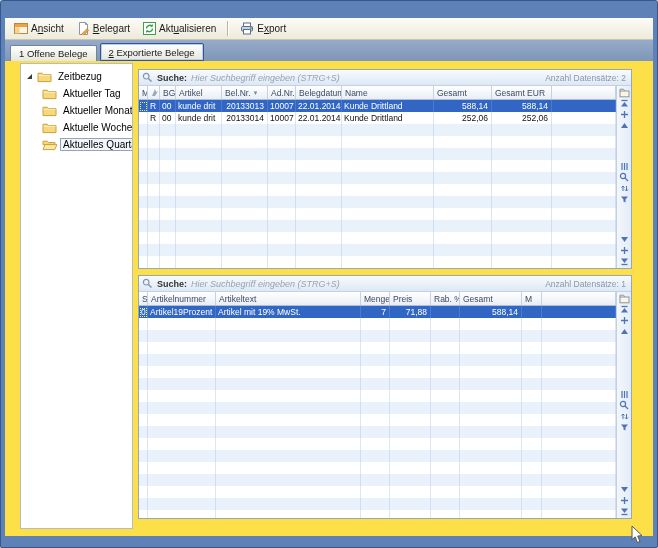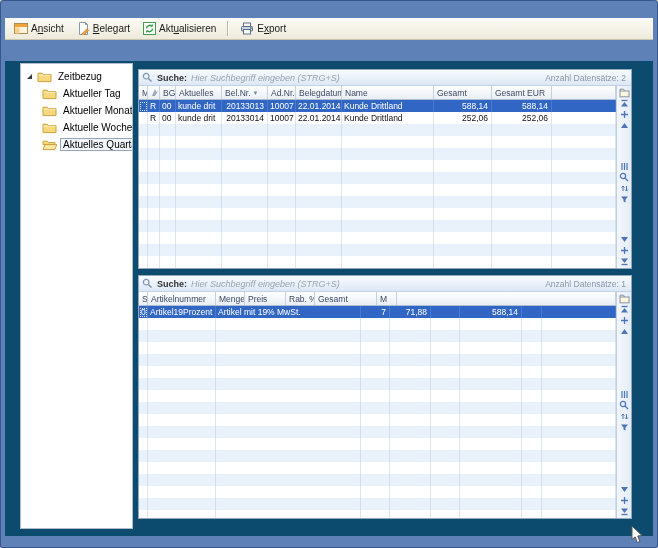--- a/index.html
+++ b/index.html
@@ -19,21 +19,21 @@
     border:1px solid transparent;border-radius:2px;white-space:nowrap;}
   .tbtn u{text-decoration:underline;}
   .tsep{width:1px;height:15px;background:#b9b5a0;border-right:1px solid #fff;margin:0 4px;}
   .tabstrip{position:absolute;left:4px;right:4px;top:39px;height:21px;
     background:linear-gradient(#96abc9,#7e96b8);display:flex;align-items:flex-end;
     padding:0 0 0 5px;gap:3px;box-sizing:border-box;}
   .tab{height:16px;display:flex;align-items:center;padding:0 8px;font-size:9.5px;color:#1a1a1a;
     background:linear-gradient(#ffffff,#e6e6dc);border:1px solid #72839c;border-bottom:none;
     border-radius:2px 2px 0 0;white-space:nowrap;box-sizing:border-box;}
   .tab.active{height:18px;border:1px solid #33549b;box-shadow:inset 0 0 0 1px #b9ccf0;}
-  .content{position:absolute;left:4px;right:4px;top:60px;bottom:11px;background:#0c4a6e;text-decoration:underline;}
+  .content{position:absolute;left:4px;right:4px;top:60px;bottom:11px;background:#fde047;text-decoration:underline;}
   .treepanel{position:absolute;left:15px;top:2px;width:113px;bottom:7px;background:#fff;
     border:1px solid #b2bccb;font-size:10px;padding-top:4px;box-sizing:border-box;overflow:hidden;}
   .trow{display:flex;align-items:center;height:17px;gap:3px;padding-left:4px;white-space:nowrap;}
   .trow.child{padding-left:21px;}
   .texp{width:9px;display:flex;}
   .tlabel{padding:0 2px;border:1px solid transparent;}
   .trow.selected .tlabel{border:1px solid #96a4b8;background:#f2f6fb;}
   .grid{position:absolute;left:133px;width:494px;border:1px solid #93a7c1;background:#fff;
     box-sizing:border-box;display:flex;flex-direction:column;overflow:hidden;}
   .searchbar{height:15px;flex:0 0 15px;display:flex;align-items:center;gap:4px;padding:0 3px;
@@ -112,20 +112,28 @@
           <svg width="14" height="13" viewBox="0 0 14 13">
             <rect x="3.5" y="1" width="7" height="3.5" fill="#fff" stroke="#5b6e8c"></rect>
             <rect x="1.5" y="4.5" width="11" height="4.5" rx="1" fill="#c8d4e6" stroke="#5b6e8c"></rect>
             <rect x="3.5" y="7.5" width="7" height="4.5" fill="#fff" stroke="#5b6e8c"></rect>
             <circle cx="11" cy="6" r="0.9" fill="#4a9e4a"></circle>
           </svg>
         </span>
         <span>E<u>x</u>port</span>
       </button>
     </div>
+  <div class="tabstrip" id="tabstrip">
+      <div class="tab">
+        <span>1 Offene Belege</span>
+      </div>
+      <div class="tab active">
+        <span><u>2</u> Exportierte Belege</span>
+      </div>
+    </div>
 
   <div class="content">
     <div class="treepanel" id="treepanel">
         <div class="trow">
           <span class="texp">
             <svg width="9" height="9" viewBox="0 0 9 9">
               <path d="M7 2v5H2z" fill="#3a3a3a"></path>
             </svg>
           </span>
           <span style="display:flex">
@@ -196,21 +204,21 @@
                   <svg width="8" height="9" viewBox="0 0 8 9">
                     <path d="M1 8L4 1l1 3 2-1-3 5z" fill="#9aa7bb"></path>
                   </svg>
                 </span>
                 <span></span>
               </div>
               <div class="hcell" style="width: 16px;">
                 <span>BG</span>
               </div>
               <div class="hcell" style="width: 46px;">
-                <span>Aktuelles</span>
+                <span>Artikel</span>
               </div>
               <div class="hcell" style="width: 46px;">
                 <span>Bel.Nr.</span>
                 <span class="sortarrow">▼</span>
               </div>
               <div class="hcell" style="width: 28px;">
                 <span>Ad.Nr.</span>
               </div>
               <div class="hcell" style="width: 46px;">
                 <span>Belegdatum</span>
@@ -493,20 +501,23 @@
         </div>
         <div class="gridmain">
           <div class="gcols">
             <div class="hrow">
               <div class="hcell" style="width: 9px;">
                 <span>S</span>
               </div>
               <div class="hcell" style="width: 68px;">
                 <span>Artikelnummer</span>
               </div>
+              <div class="hcell" style="width: 145px;">
+                <span>Artikeltext</span>
+              </div>
               <div class="hcell" style="width: 29px;">
                 <span>Menge</span>
               </div>
               <div class="hcell" style="width: 41px;">
                 <span>Preis</span>
               </div>
               <div class="hcell" style="width: 29px;">
                 <span>Rab. %</span>
               </div>
               <div class="hcell" style="width: 62px;">

